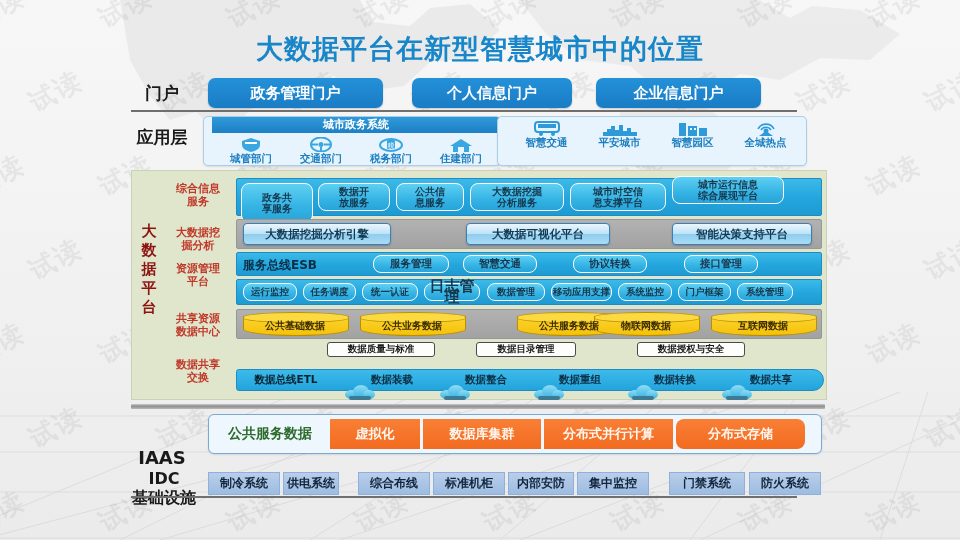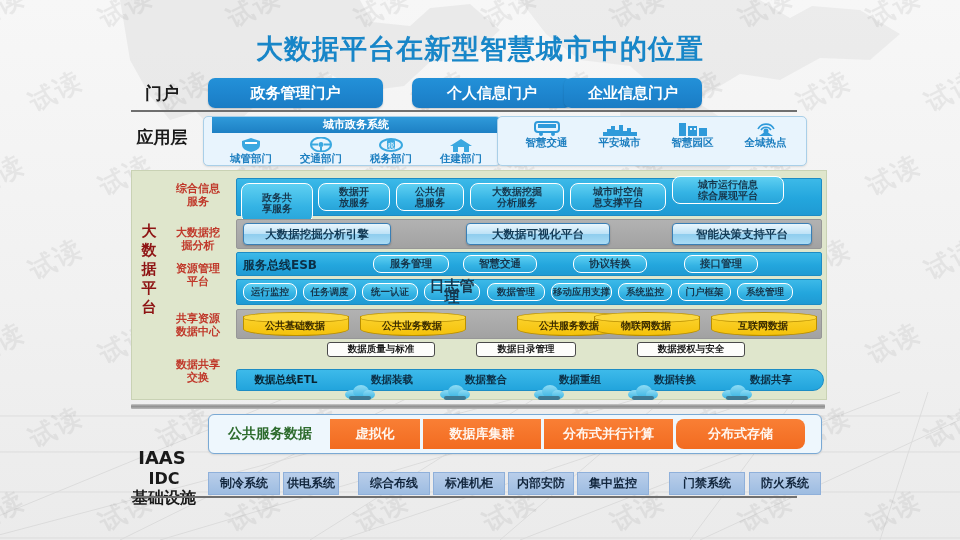--- a/index.html
+++ b/index.html
@@ -231,21 +231,21 @@
     <div class="wm" style="left: 738px; top: 494px;">试读</div>
     <div class="wm" style="left: 866px; top: 494px;">试读</div>
   </div>
 
 <div id="title">大数据平台在新型智慧城市中的位置</div>
 
 <div id="portal-label" class="row-label">门户</div>
 <div id="portal-row">
     <div class="portal-btn pill" style="left: 208px; width: 175px;">政务管理门户</div>
     <div class="portal-btn pill" style="left: 412px; width: 160px;">个人信息门户</div>
-    <div class="portal-btn pill" style="left: 564px; width: 138px;">企业信息门户</div>
+    <div class="portal-btn pill" style="left: 596px; width: 165px;">企业信息门户</div>
   </div>
 <div id="portal-underline"></div>
 
 <div id="app-label" class="row-label">应用层</div>
 <div id="app-row">
     <div class="app-group" style="left: 203px; width: 288px;">
       <div class="hdr">城市政务系统</div>
       <div class="body">
         <div class="app-item" style="left: 5px;">
           <div class="ic">

